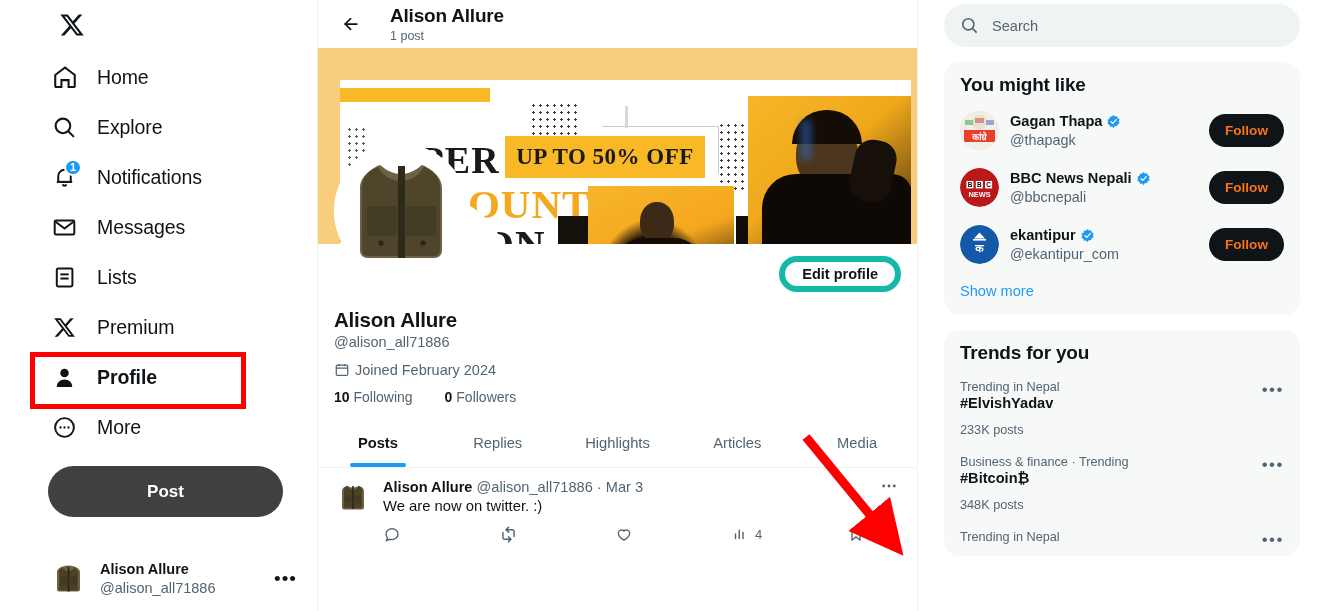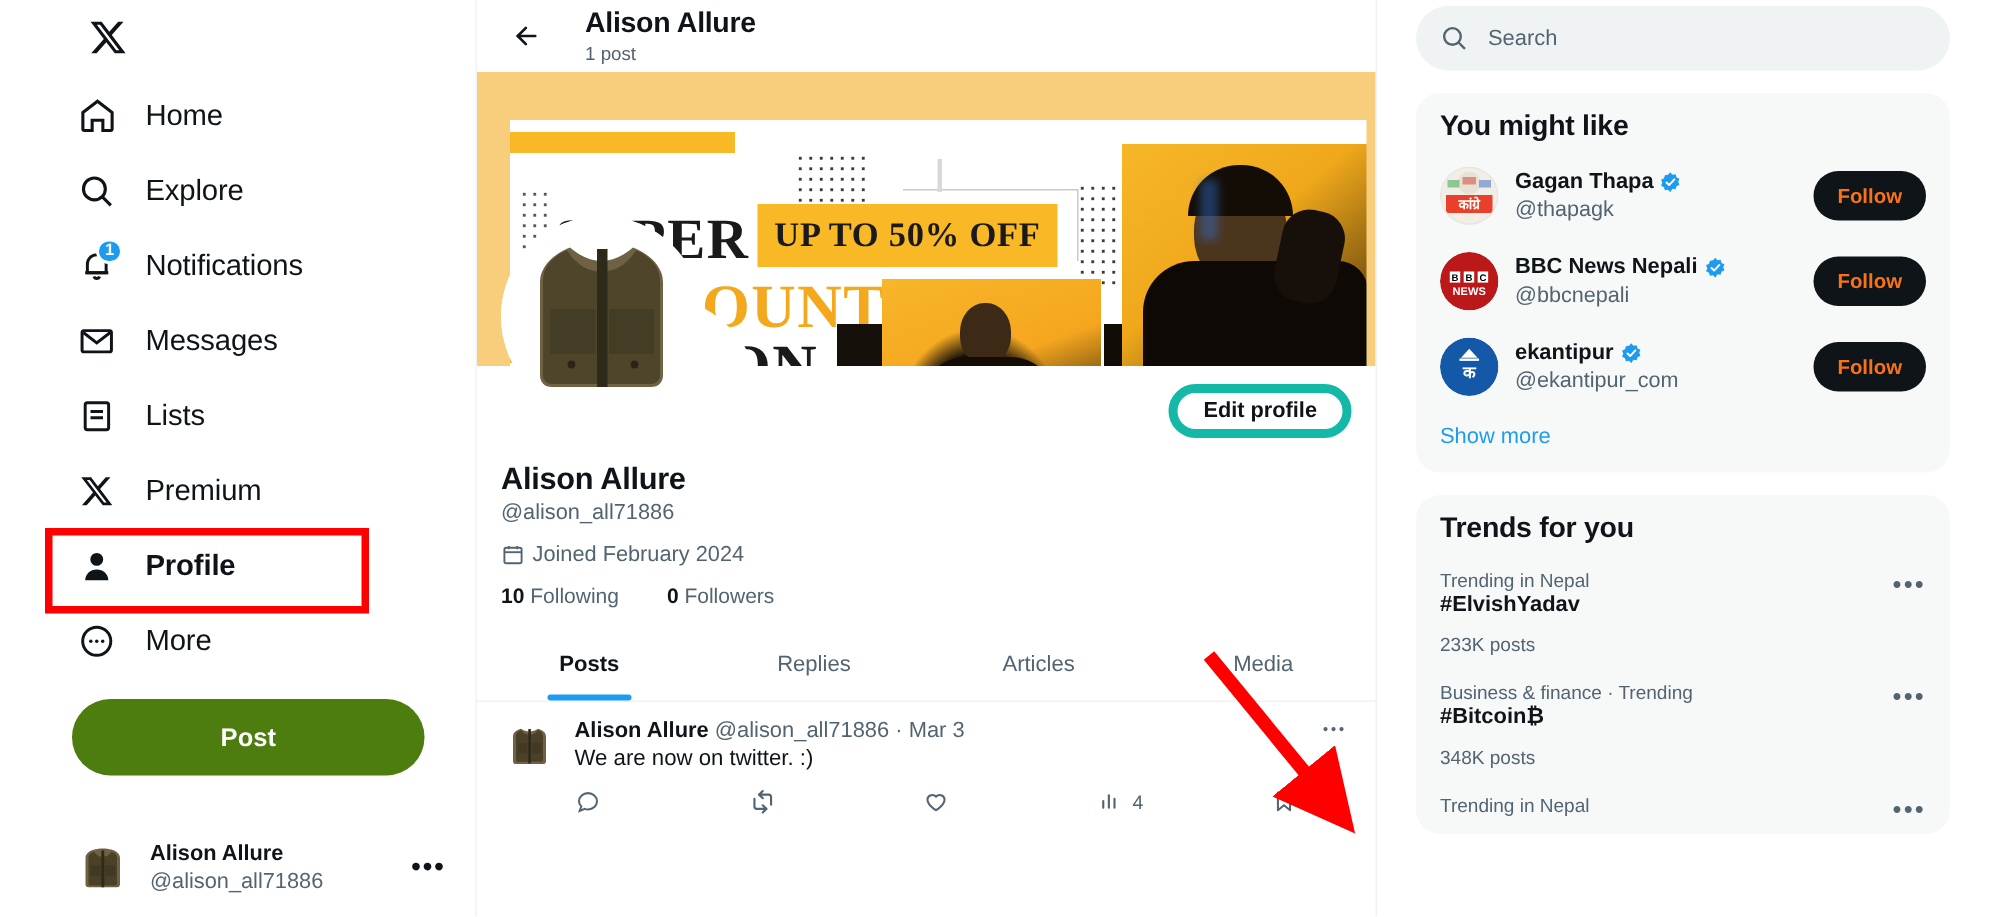--- a/index.html
+++ b/index.html
@@ -44,21 +44,21 @@
     font-weight: bold;
     display: flex; align-items: center; justify-content: center;
     padding: 0 4px;
     border: 2px solid #fff;
   }
   .post-btn {
     margin-top: 14px;
     margin-left: 8px;
     width: 235px; height: 51px;
     border-radius: 26px;
-    background: #4d7c0f;
+    background: #404040;
     color: #fff;
     font-size: 17px; font-weight: bold;
     border: none;
     cursor: pointer;
     font-family: inherit;
   }
   .account-row {
     position: absolute;
     left: 48px; bottom: 12px;
     width: 253px;
@@ -541,20 +541,21 @@
       </div>
       <div class="follow-stats">
         <span><b>10</b> <span>Following</span></span>
         <span><b>0</b> <span>Followers</span></span>
       </div>
     </div>
 
     <div class="tabs">
       <div class="tab active">Posts</div>
       <div class="tab">Replies</div>
+      <div class="tab">Highlights</div>
       <div class="tab">Articles</div>
       <div class="tab">Media</div>
     </div>
 
     <article class="post">
       <span class="post-avatar">
         <svg width="38" height="38" viewBox="0 0 38 38">
           <rect width="38" height="38" fill="#ffffff"></rect>
           <path d="M8 13c0-3 3-4.6 5.4-5.2C15 9 16.9 9.6 19 9.6s4-.6 5.6-1.8C27 8.4 30 10 30 13v16.5c0 1.2-.8 1.9-1.9 1.9H9.9c-1.1 0-1.9-.7-1.9-1.9z" fill="#6f6244"></path>
           <path d="M13.4 8.6c1.5 2.1 3.3 3.2 5.6 3.2s4.1-1.1 5.6-3.2c1.8.7 3.4 1.8 3.4 4v16c0 .8-.5 1.3-1.4 1.3H11.4c-.9 0-1.4-.5-1.4-1.3V12.6c0-2.2 1.6-3.3 3.4-4z" fill="#4a4127"></path>

